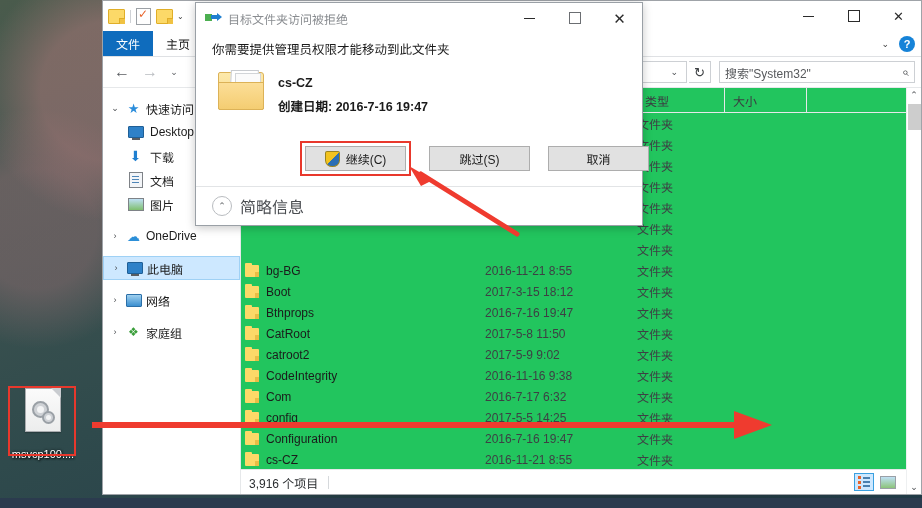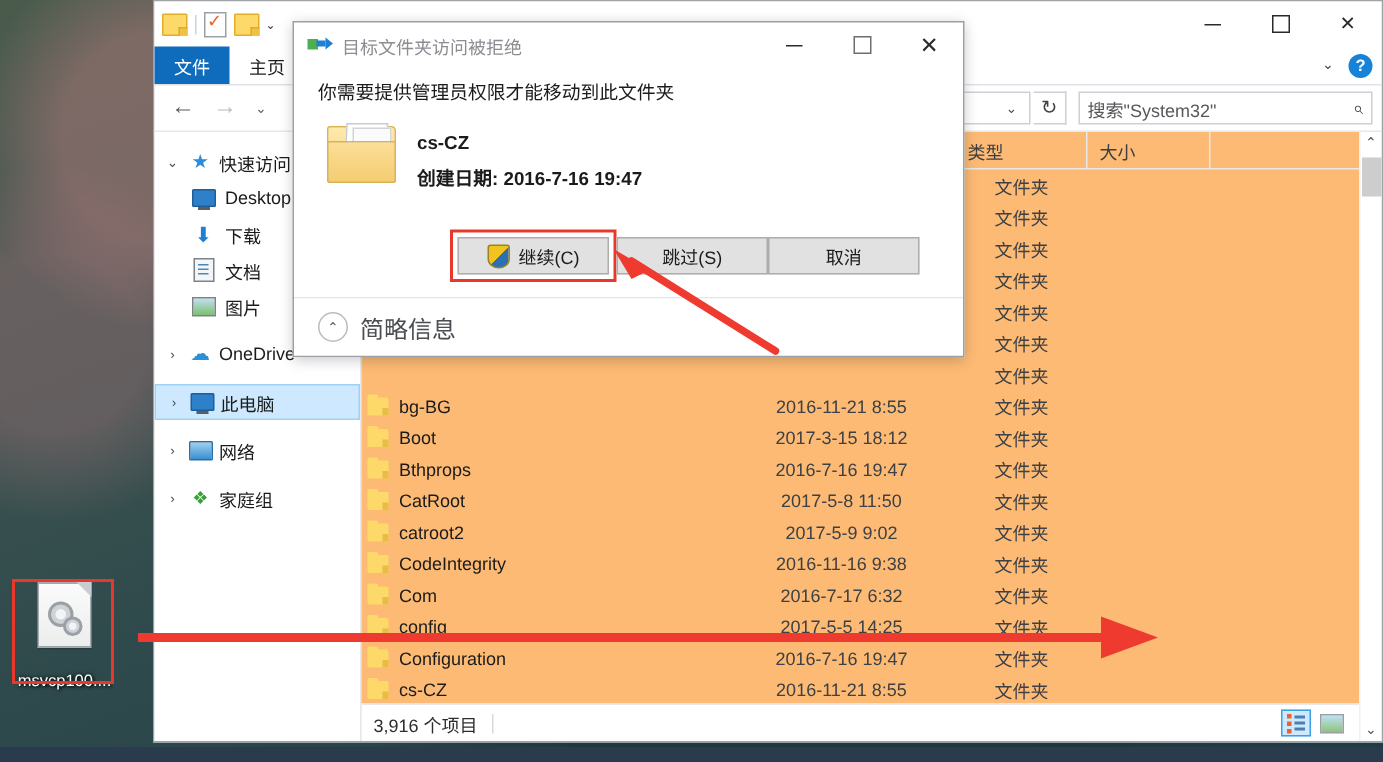--- a/index.html
+++ b/index.html
@@ -181,21 +181,21 @@
   .ic-monitor:after { content:""; position:absolute; left:3px; bottom:-3px; width:8px; height:2px; background:#5a5d61; }
   .ic-down { color: #1f7fd0; font-size: 14px; }
   .ic-doc { width: 12px; height: 14px; background: #f3f5f8; border: 1px solid #7e8287; position: relative; }
   .ic-doc:after { content:""; position:absolute; left:2px; top:3px; width:7px; height:1px; background:#4f86b8; box-shadow: 0 3px 0 #4f86b8, 0 6px 0 #4f86b8; }
   .ic-pic { width: 14px; height: 11px; background: linear-gradient(180deg,#bfe0f5,#7fbf6d); border: 1px solid #7e8287; }
   .ic-cloud { color: #2c8fd8; font-size: 13px; }
   .ic-net { width: 14px; height: 11px; background: linear-gradient(180deg,#9fd0ef,#3b8fd0); border: 1px solid #2b6fa8; border-radius: 1px; }
   .ic-home { font-size: 12px; color: #3a9e3a; }
 
   
-  .listpane { flex: 1; display: flex; flex-direction: column; min-width: 0; background:#fdba74;text-align:center; }
+  .listpane { flex: 1; display: flex; flex-direction: column; min-width: 0; background:#22c55e; }
   .colhdr {
     height: 24px; display: flex; align-items: stretch; flex: 0 0 auto;
     border-bottom: 1px solid #e6e8ea; font-size: 12px; color: #3b3e42;
   }
   .colhdr .ch {
     display: flex; align-items: center; padding-left: 8px;
     border-right: 1px solid #e6e8ea; box-sizing: border-box;
   }
   .ch.c-name { width: 244px; }
   .ch.c-date { width: 152px; }
@@ -246,21 +246,21 @@
   .vb-details .bcol { display:flex; flex-direction:column; gap:2px; }
   .vb-details .dot { width:3px;height:3px;background:#e8632a; }
   .vb-details .ln { width:7px;height:2px;background:#4a7fae; }
   .vb-large { width:14px;height:11px;background:linear-gradient(180deg,#bfe0f5,#8cc47a); border:1px solid #9aa0a6; }
 
   
   .dialog {
     position: absolute; left: 195px; top: 2px; width: 448px; height: 224px;
     background: #ffffff; border: 1px solid #9aa0a6;
     box-shadow: 0 2px 9px rgba(0,0,0,.22);
-    box-sizing: border-box; display: flex; flex-direction: column; margin-top: 12px;
+    box-sizing: border-box; display: flex; flex-direction: column;
   }
   .dlg-title {
     height: 30px; display: flex; align-items: center; gap: 7px;
     padding-left: 9px; flex: 0 0 auto; position: relative;
   }
   .move-ic { width: 16px; height: 12px; position: relative; flex: 0 0 16px; }
   .move-ic .sq { position:absolute; left:0; top:2px; width:7px; height:7px; background:#4caf50; }
   .move-ic .arr { position:absolute; left:6px; top:3px; width:6px; height:4px; background:#1f7fd0; }
   .move-ic .arr:after {
     content:""; position:absolute; left:6px; top:-2px;
@@ -295,21 +295,21 @@
   .big-folder .front {
     position: absolute; left: 0; top: 12px; width: 44px; height: 26px;
     background: linear-gradient(180deg,#fcde97,#f4cd72);
     border: 1px solid #dcb257; border-radius: 0 0 2px 2px;
   }
   .f-meta { padding-left: 14px; padding-top: 10px; }
   .f-meta .fname { font-size: 12.5px; color: #1b1b1b; font-weight: bold; }
   .f-meta .fdate { font-size: 12.5px; color: #1b1b1b; margin-top: 6px; font-weight: bold; }
 
   .dlg-actions {
-    display: flex; padding: 2px 0 0 104px; flex: 0 0 auto;
+    display: flex; gap: 18px; padding: 2px 0 0 104px; flex: 0 0 auto;
     align-items: center;
   }
   .abtn {
     min-width: 101px; height: 25px; background: #e1e1e1; border: 1px solid #adadad;
     display: flex; align-items: center; justify-content: center; gap: 6px;
     font-size: 12px; color: #1b1b1b; box-sizing: border-box;
   }
   .abtn-wrap.focus {
     border: 2px solid #e8382c; padding: 3px; box-sizing: border-box;
   }

